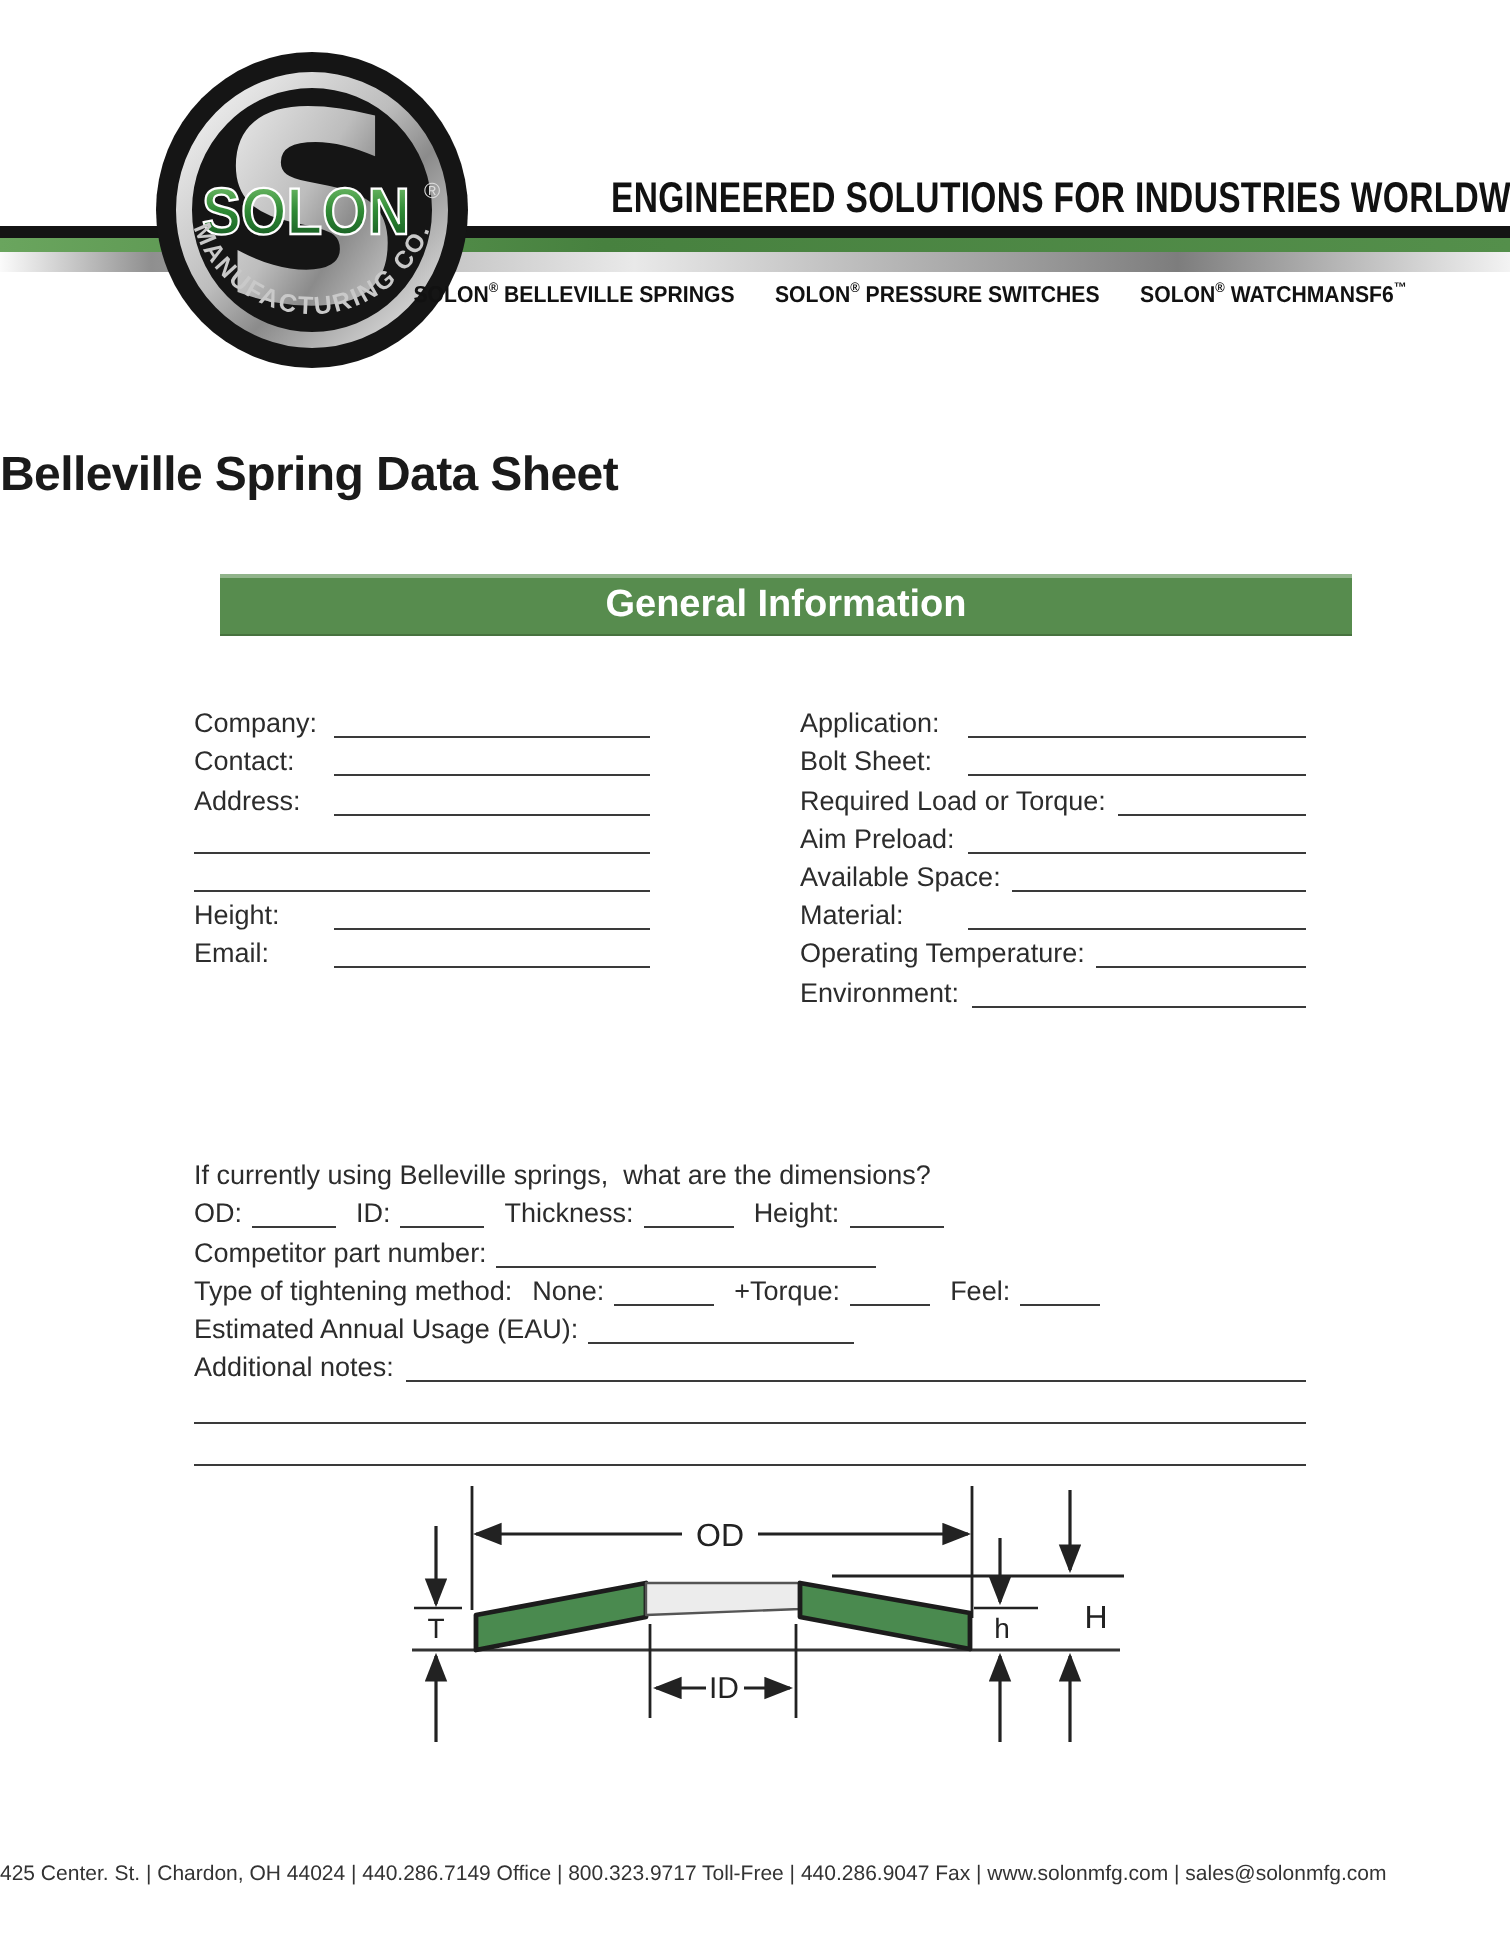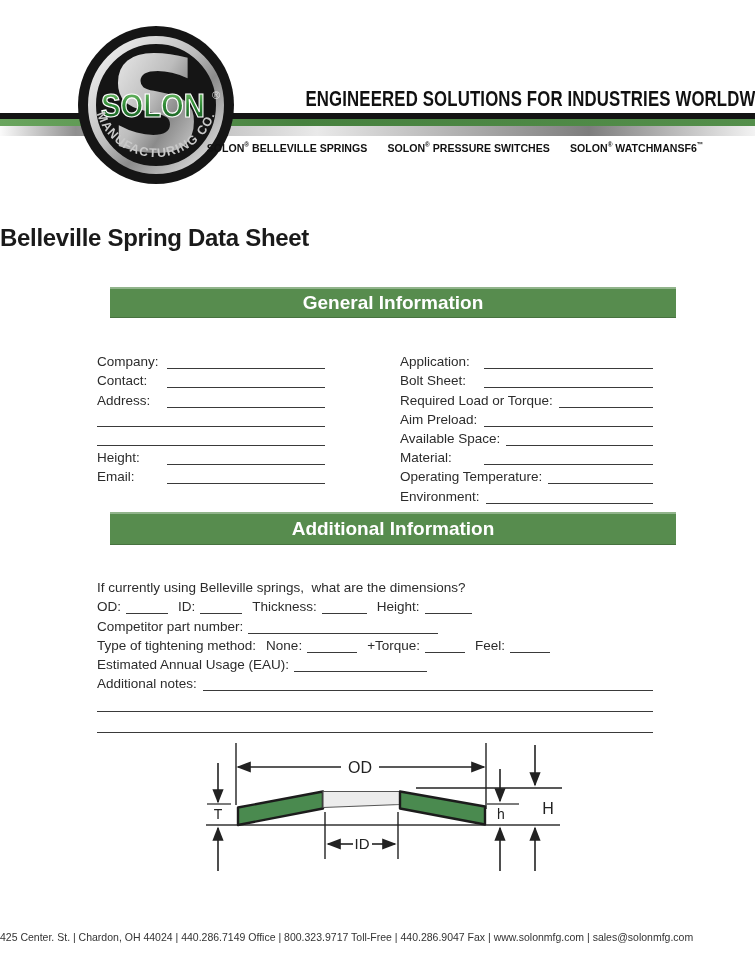--- a/index.html
+++ b/index.html
@@ -176,23 +176,20 @@
     <div class="frow">
       <span class="lbl">Operating Temperature:</span>
       <span class="line"></span>
     </div>
     <div class="frow">
       <span class="lbl">Environment:</span>
       <span class="line"></span>
     </div>
   </div>
 
-  <div class="banner banner-additional">
-    <span>Additional Information</span>
-  </div>
 
   <div class="add-block">
     <div class="arow">
       <span class="t">If currently using Belleville springs,&nbsp; what are the dimensions?</span>
     </div>
     <div class="arow">
       <span class="t">OD:</span>
       <span class="blank w42"></span>
       <span class="t">ID:</span>
       <span class="blank w42"></span>

